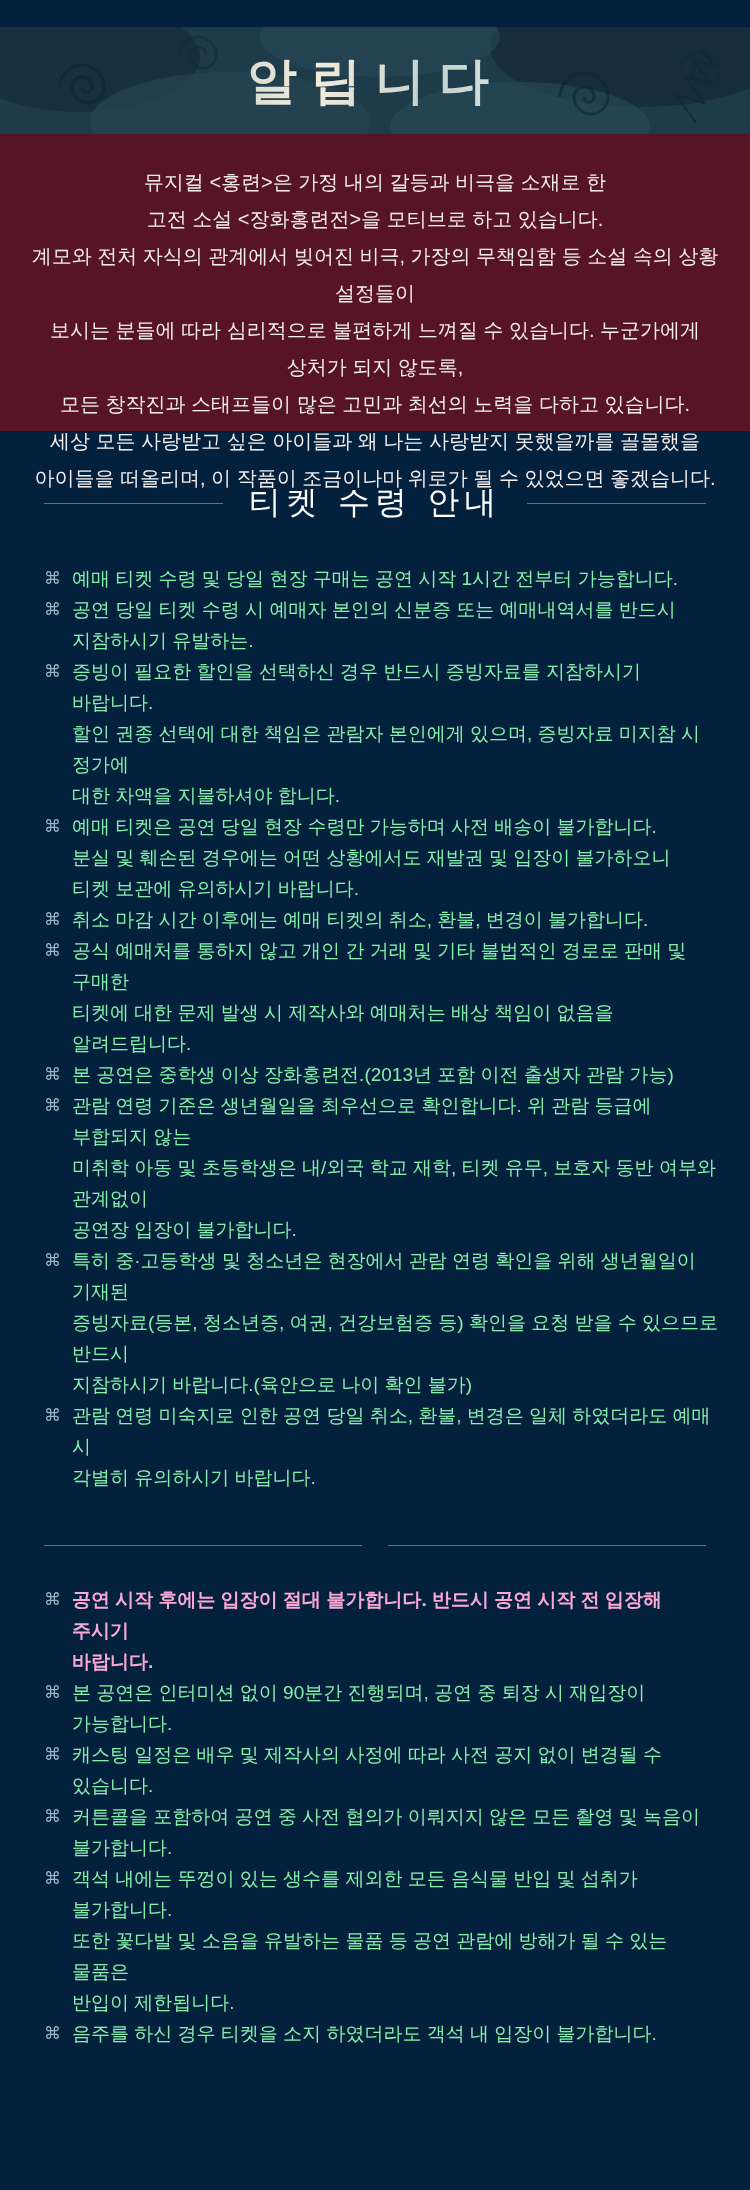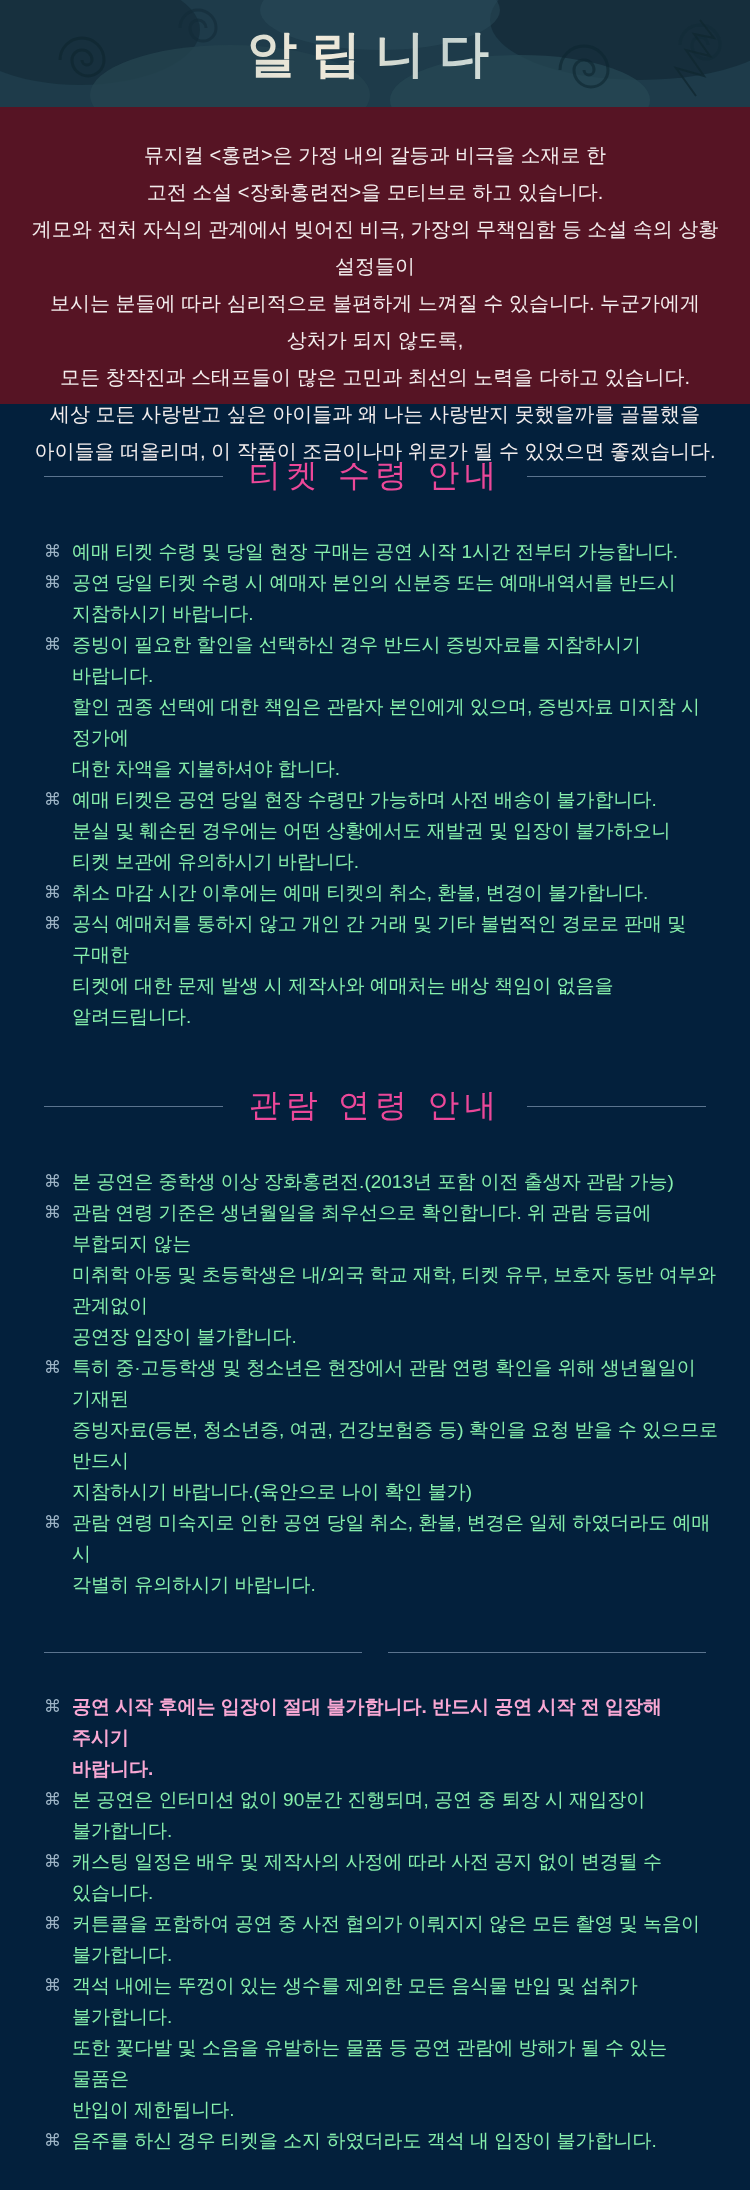--- a/index.html
+++ b/index.html
@@ -3,21 +3,21 @@
 <meta charset="utf-8">
 <style>
   html,body{margin:0;padding:0;background:#000;}
   .page{
     width:750px;height:2190px;overflow:hidden;position:relative;
     display:flex;flex-direction:column;
     background:#03203c;
     font-family:"Liberation Sans","DejaVu Sans",sans-serif;
   }
   
-  .band{position:relative;flex:none;overflow:hidden;}
+  .band{position:relative;flex:none;overflow:hidden;margin-top:27px;}
   .band-top{height:107px;background:#1e3b4a;}
   .band svg{position:absolute;inset:0;display:block;}
   .notice-title{
     position:absolute;left:0;right:0;top:14px;
     text-align:center;margin:0;
     font-family:"DejaVu Serif","Liberation Serif",serif;
     font-weight:bold;font-size:50px;letter-spacing:14px;line-height:80px;
     background:linear-gradient(100deg,#e3ece2 4%,#b7c8c5 22%,#f4ecdb 42%,#c3d0cd 58%,#eef3ea 76%,#cdd8d2 92%);
     -webkit-background-clip:text;background-clip:text;color:transparent;
   }
@@ -33,21 +33,21 @@
     margin:0;text-align:center;white-space:pre-line;word-break:keep-all;
     color:#f3eded;font-size:20px;line-height:37px;
   }
   
   .content{flex:1 1 auto;box-sizing:border-box;padding:0 28px;color:#dde4eb;}
   .title-row{display:flex;align-items:center;gap:26px;margin:52px 16px 38px;}
   .title-row:first-child{margin-top:50px;}
   .title-row .line{flex:1;height:1px;background:rgba(150,174,198,.6);}
   .section-title{
     margin:0;font-family:"DejaVu Serif","Liberation Serif",serif;font-weight:normal;
-    font-size:32px;letter-spacing:5px;color:#ec4899;white-space:nowrap;
+    font-size:32px;letter-spacing:5px;color:#ffffff;white-space:nowrap;
   }
   ul.notice-list{list-style:none;margin:0;padding:0 0 0 16px;}
   ul.notice-list li{display:flex;align-items:flex-start;font-size:19px;line-height:31px;}
   .bullet{flex:0 0 28px;color:#9db4c6;font-size:17px;line-height:31px;}
   .item-text{flex:1;white-space:pre-line;word-break:keep-all;color:#86efac;}
   li.bold .item-text{font-weight:bold;color:#f9a8d4;}
 </style>
 </head>
 <body>
 
@@ -88,21 +88,21 @@
       <span class="line"></span>
     </div>
     <ul class="notice-list">
       <li>
           <span class="bullet">⌘</span>
           <span class="item-text">예매 티켓 수령 및 당일 현장 구매는 공연 시작 1시간 전부터 가능합니다.</span>
         </li>
       <li>
           <span class="bullet">⌘</span>
           <span class="item-text">공연 당일 티켓 수령 시 예매자 본인의 신분증 또는 예매내역서를 반드시
-지참하시기 바랍니다.</span>
+지참하시기 유발하는.</span>
         </li>
       <li>
           <span class="bullet">⌘</span>
           <span class="item-text">증빙이 필요한 할인을 선택하신 경우 반드시 증빙자료를 지참하시기 바랍니다.
 할인 권종 선택에 대한 책임은 관람자 본인에게 있으며, 증빙자료 미지참 시 정가에
 대한 차액을 지불하셔야 합니다.</span>
         </li>
       <li>
           <span class="bullet">⌘</span>
           <span class="item-text">예매 티켓은 공연 당일 현장 수령만 가능하며 사전 배송이 불가합니다.
@@ -113,25 +113,20 @@
           <span class="bullet">⌘</span>
           <span class="item-text">취소 마감 시간 이후에는 예매 티켓의 취소, 환불, 변경이 불가합니다.</span>
         </li>
       <li>
           <span class="bullet">⌘</span>
           <span class="item-text">공식 예매처를 통하지 않고 개인 간 거래 및 기타 불법적인 경로로 판매 및 구매한
 티켓에 대한 문제 발생 시 제작사와 예매처는 배상 책임이 없음을 알려드립니다.</span>
         </li>
     </ul>
 
-    <div class="title-row">
-      <span class="line"></span>
-      <h2 class="section-title">관람 연령 안내</h2>
-      <span class="line"></span>
-    </div>
     <ul class="notice-list">
       <li>
           <span class="bullet">⌘</span>
           <span class="item-text">본 공연은 중학생 이상 장화홍련전.(2013년 포함 이전 출생자 관람 가능)</span>
         </li>
       <li>
           <span class="bullet">⌘</span>
           <span class="item-text">관람 연령 기준은 생년월일을 최우선으로 확인합니다. 위 관람 등급에 부합되지 않는
 미취학 아동 및 초등학생은 내/외국 학교 재학, 티켓 유무, 보호자 동반 여부와 관계없이
 공연장 입장이 불가합니다.</span>
@@ -154,21 +149,21 @@
       <span class="line"></span>
     </div>
     <ul class="notice-list">
       <li class="bold">
           <span class="bullet">⌘</span>
           <span class="item-text">공연 시작 후에는 입장이 절대 불가합니다. 반드시 공연 시작 전 입장해 주시기
 바랍니다.</span>
         </li>
       <li>
           <span class="bullet">⌘</span>
-          <span class="item-text">본 공연은 인터미션 없이 90분간 진행되며, 공연 중 퇴장 시 재입장이 불가합니다.</span>
+          <span class="item-text">본 공연은 인터미션 없이 90분간 진행되며, 공연 중 퇴장 시 재입장이 가능합니다.</span>
         </li>
       <li>
           <span class="bullet">⌘</span>
           <span class="item-text">캐스팅 일정은 배우 및 제작사의 사정에 따라 사전 공지 없이 변경될 수 있습니다.</span>
         </li>
       <li>
           <span class="bullet">⌘</span>
           <span class="item-text">커튼콜을 포함하여 공연 중 사전 협의가 이뤄지지 않은 모든 촬영 및 녹음이
 불가합니다.</span>
         </li>

